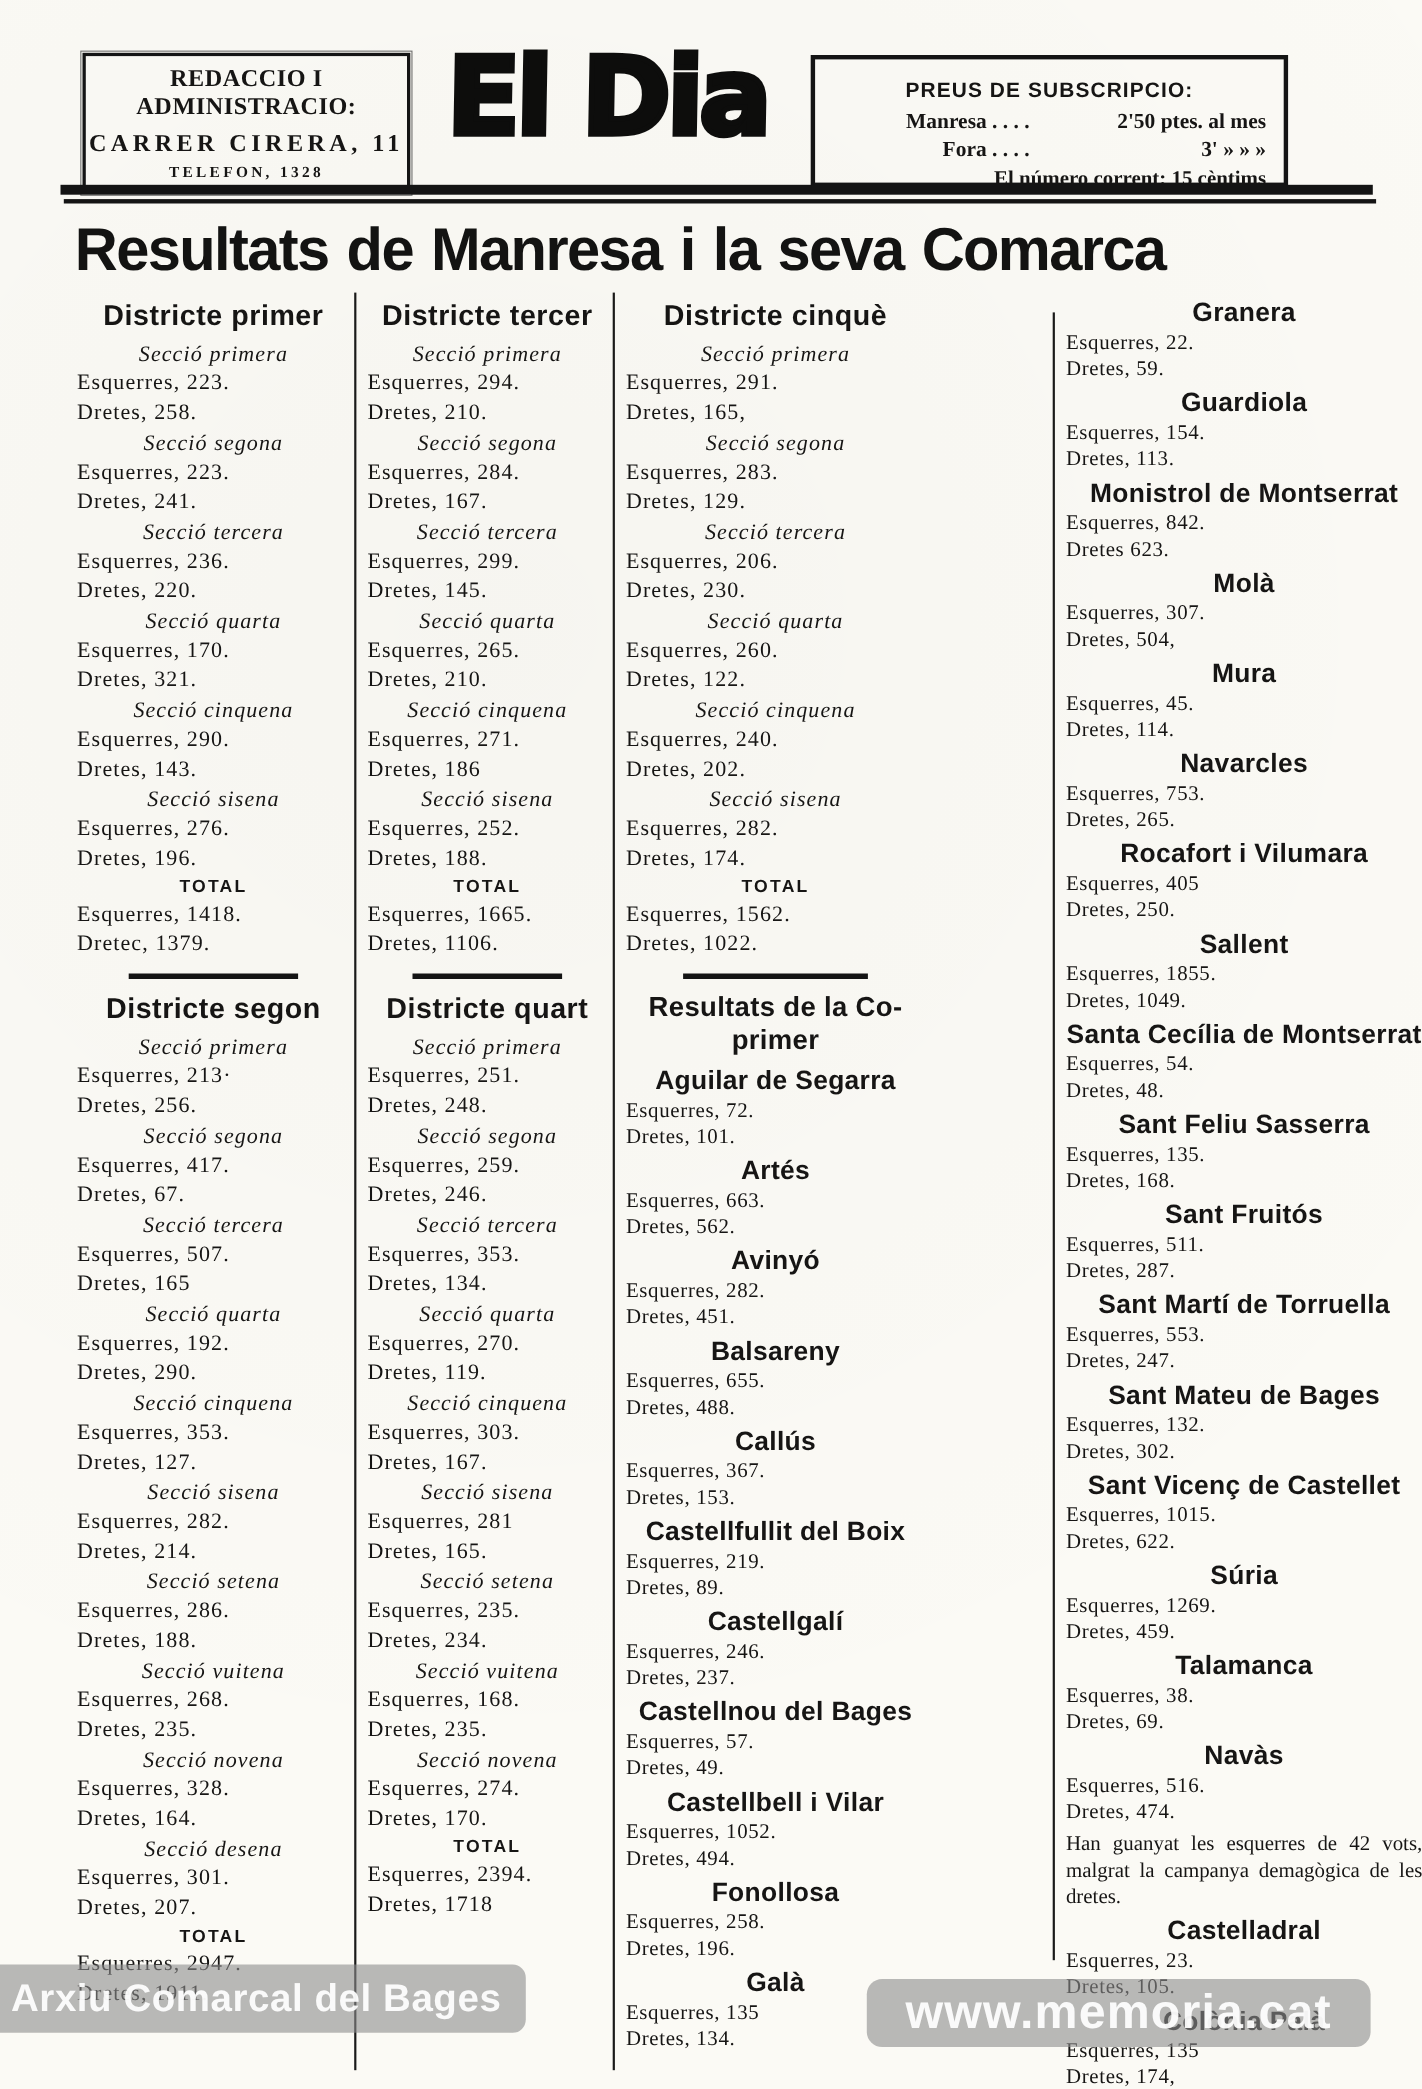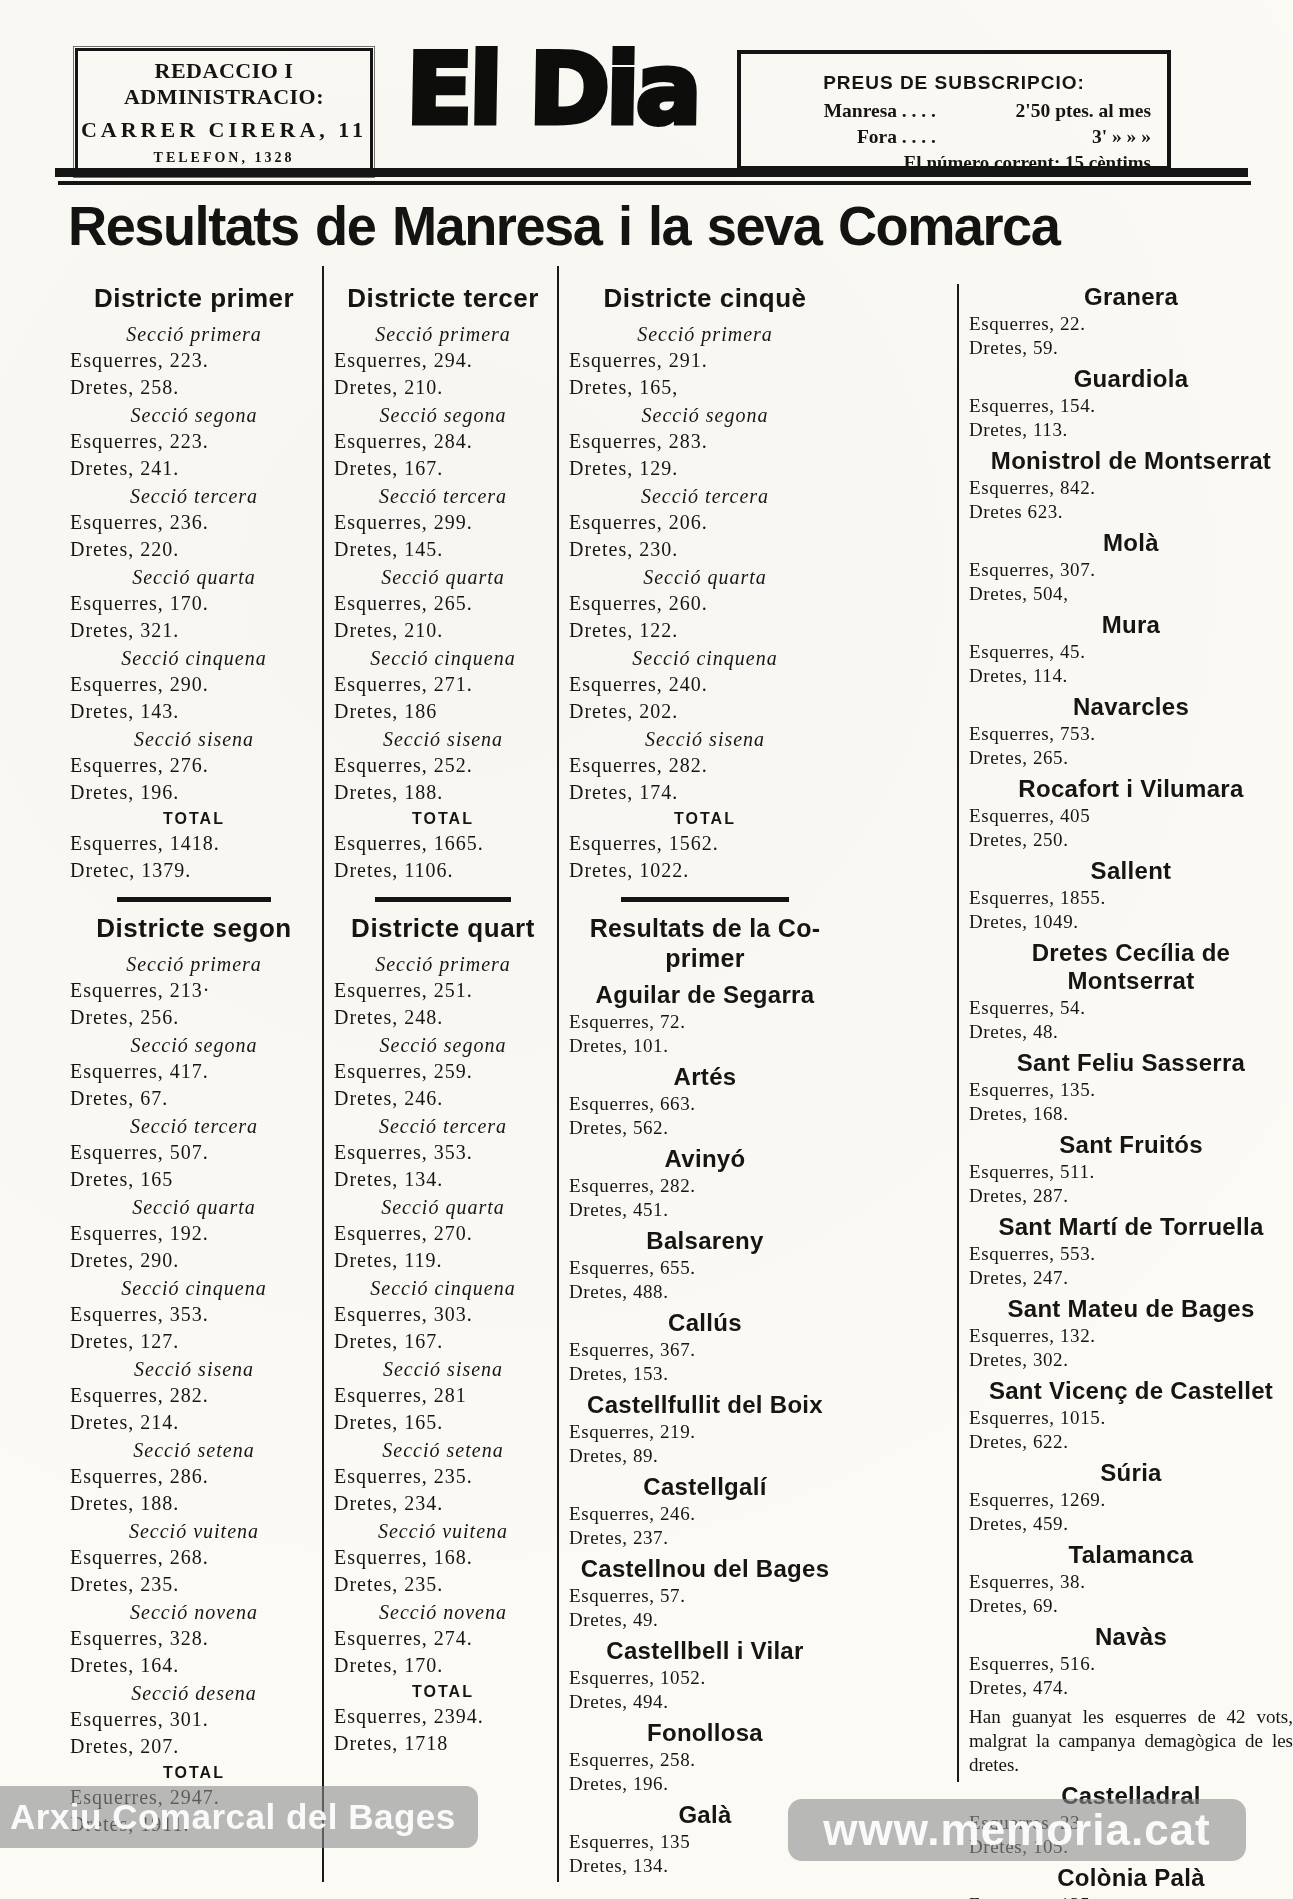--- a/index.html
+++ b/index.html
@@ -41,21 +41,21 @@
     font-family:"Liberation Sans",sans-serif;font-weight:bold;font-size:55px;
     letter-spacing:-1.5px;word-spacing:3px;white-space:nowrap;color:#131312;
     transform:scaleX(.985);transform-origin:left;
   }
   
   .columns{position:absolute;left:70px;top:262px;width:1223px;height:1637px;}
   .sep{position:absolute;width:2px;background:#1a1a19;}
   .sep.s1{left:252px;top:4px;height:1616px;}
   .sep.s2{left:487px;top:4px;height:1616px;}
   .sep.s3{left:887px;top:22px;height:1498px;}
-  .col{position:absolute;top:16px;}
+  .col{position:absolute;top:4px;}
   .col.c1{left:0;width:248px;}
   .col.c2{left:264px;width:218px;}
   .col.c3{left:499px;width:272px;}
   .col.c4{left:899px;width:324px;}
   .district-h{font-family:"Liberation Sans",sans-serif;font-weight:bold;font-size:26px;text-align:center;margin:5px 0 9px;letter-spacing:.5px;}
   .seccio{font-style:italic;font-size:20px;text-align:center;margin:3px 0 1px;letter-spacing:1px;}
   .vl{font-size:20px;line-height:27px;letter-spacing:1px;}
   .total-h{font-family:"Liberation Sans",sans-serif;font-weight:bold;font-size:16px;text-align:center;margin:4px 0 2px;letter-spacing:2px;}
   .bar{width:62%;height:5px;background:#141414;margin:13px auto 11px;}
   .comarca-h{font-family:"Liberation Sans",sans-serif;font-weight:bold;font-size:25px;line-height:30px;text-align:center;margin:6px 0 8px;letter-spacing:.3px;}
@@ -295,21 +295,21 @@
       <div class="vl-sm">Dretes, 114.</div>
       <div class="town-h">Navarcles</div>
       <div class="vl-sm">Esquerres, 753.</div>
       <div class="vl-sm">Dretes, 265.</div>
       <div class="town-h">Rocafort i Vilumara</div>
       <div class="vl-sm">Esquerres, 405</div>
       <div class="vl-sm">Dretes, 250.</div>
       <div class="town-h">Sallent</div>
       <div class="vl-sm">Esquerres, 1855.</div>
       <div class="vl-sm">Dretes, 1049.</div>
-      <div class="town-h">Dretes Cecília de Montserrat</div>
+      <div class="town-h">Santa Cecília de Montserrat</div>
       <div class="vl-sm">Esquerres, 54.</div>
       <div class="vl-sm">Dretes, 48.</div>
       <div class="town-h">Sant Feliu Sasserra</div>
       <div class="vl-sm">Esquerres, 135.</div>
       <div class="vl-sm">Dretes, 168.</div>
       <div class="town-h">Sant Fruitós</div>
       <div class="vl-sm">Esquerres, 511.</div>
       <div class="vl-sm">Dretes, 287.</div>
       <div class="town-h">Sant Martí de Torruella</div>
       <div class="vl-sm">Esquerres, 553.</div>

